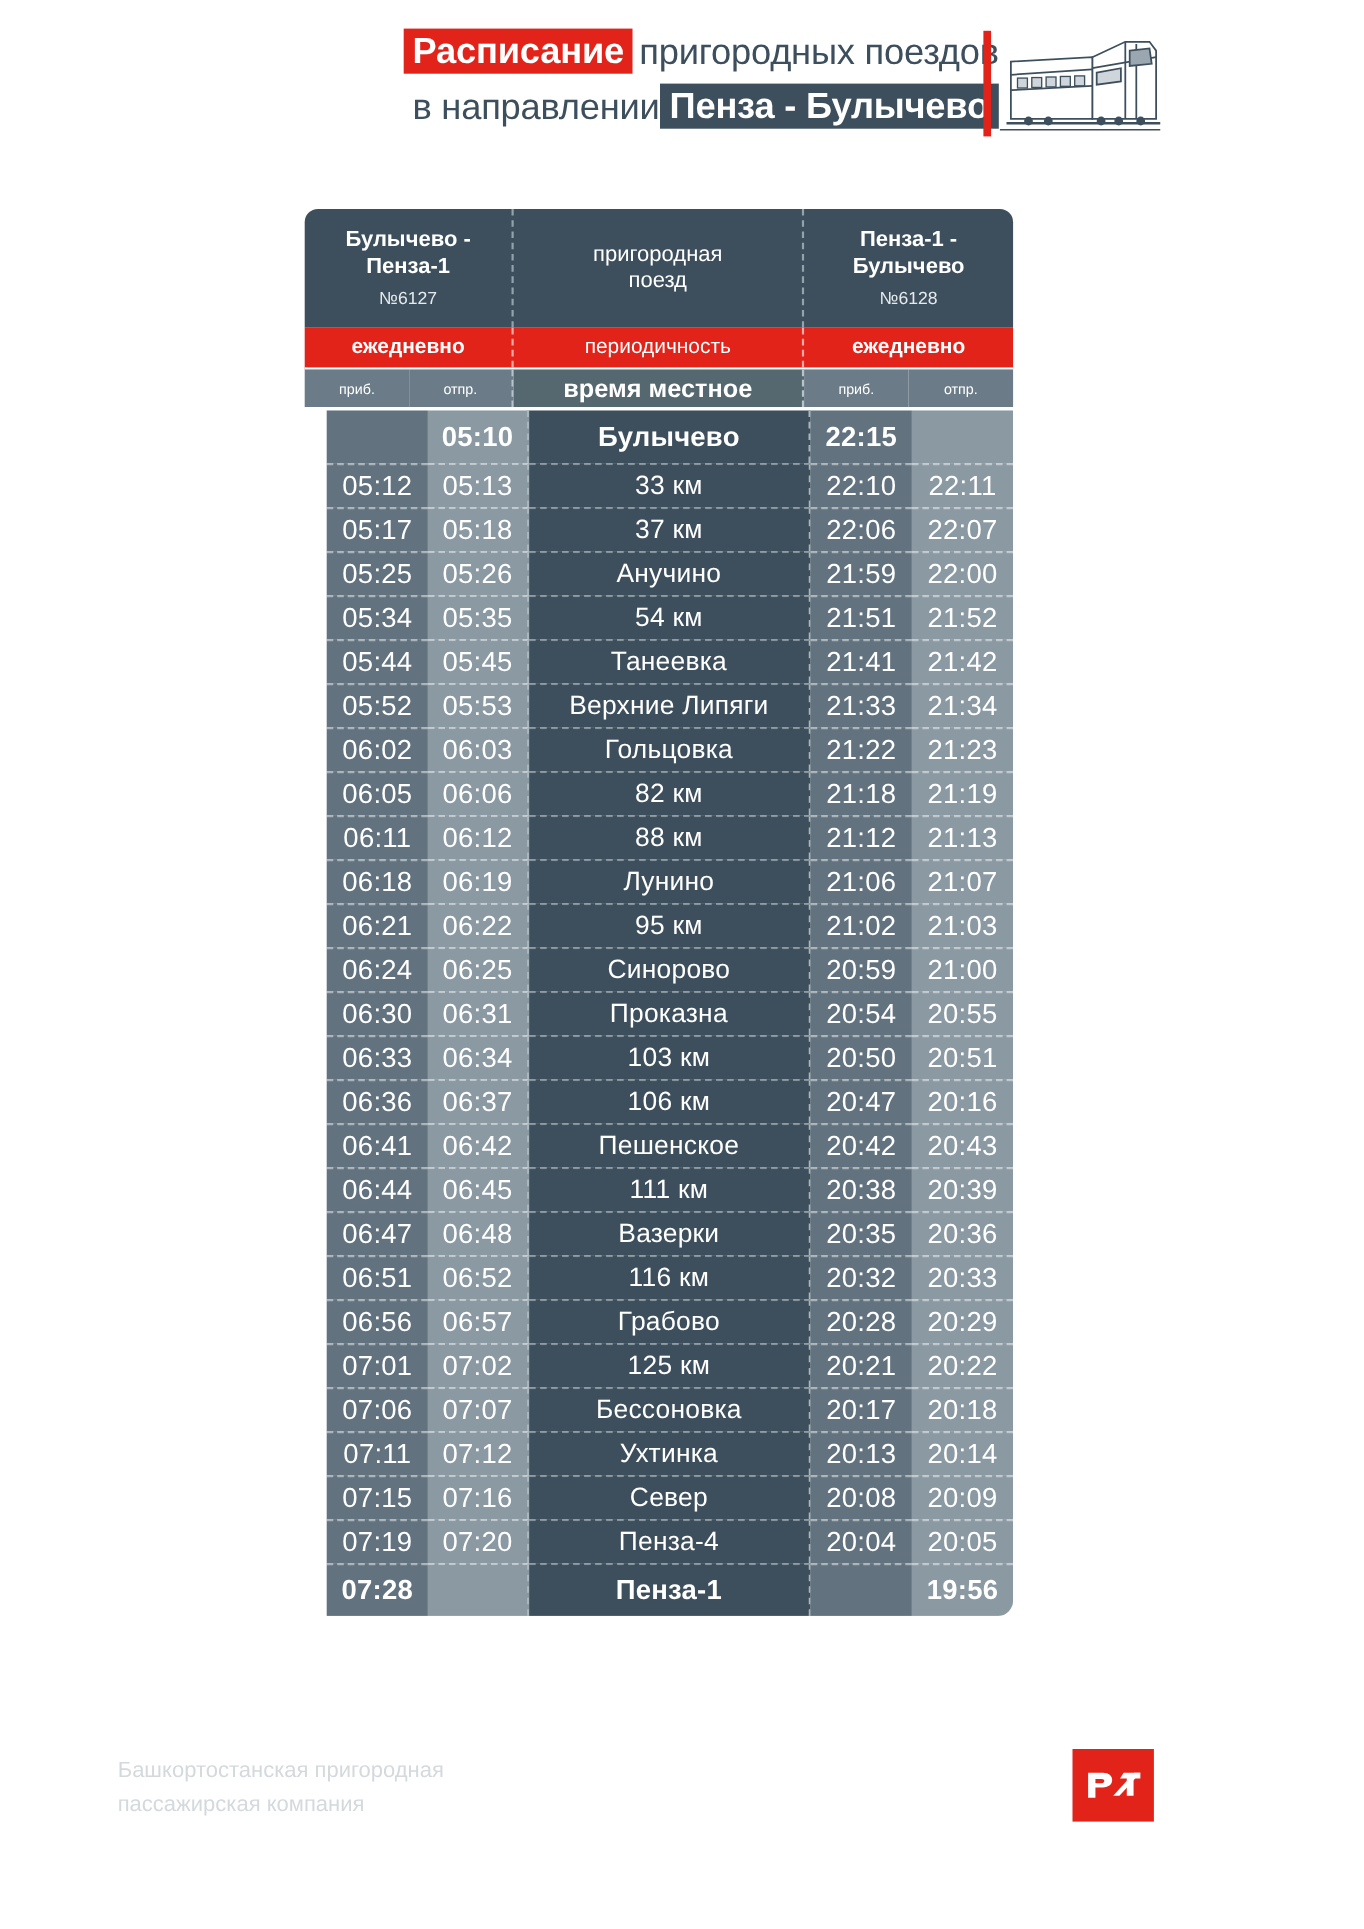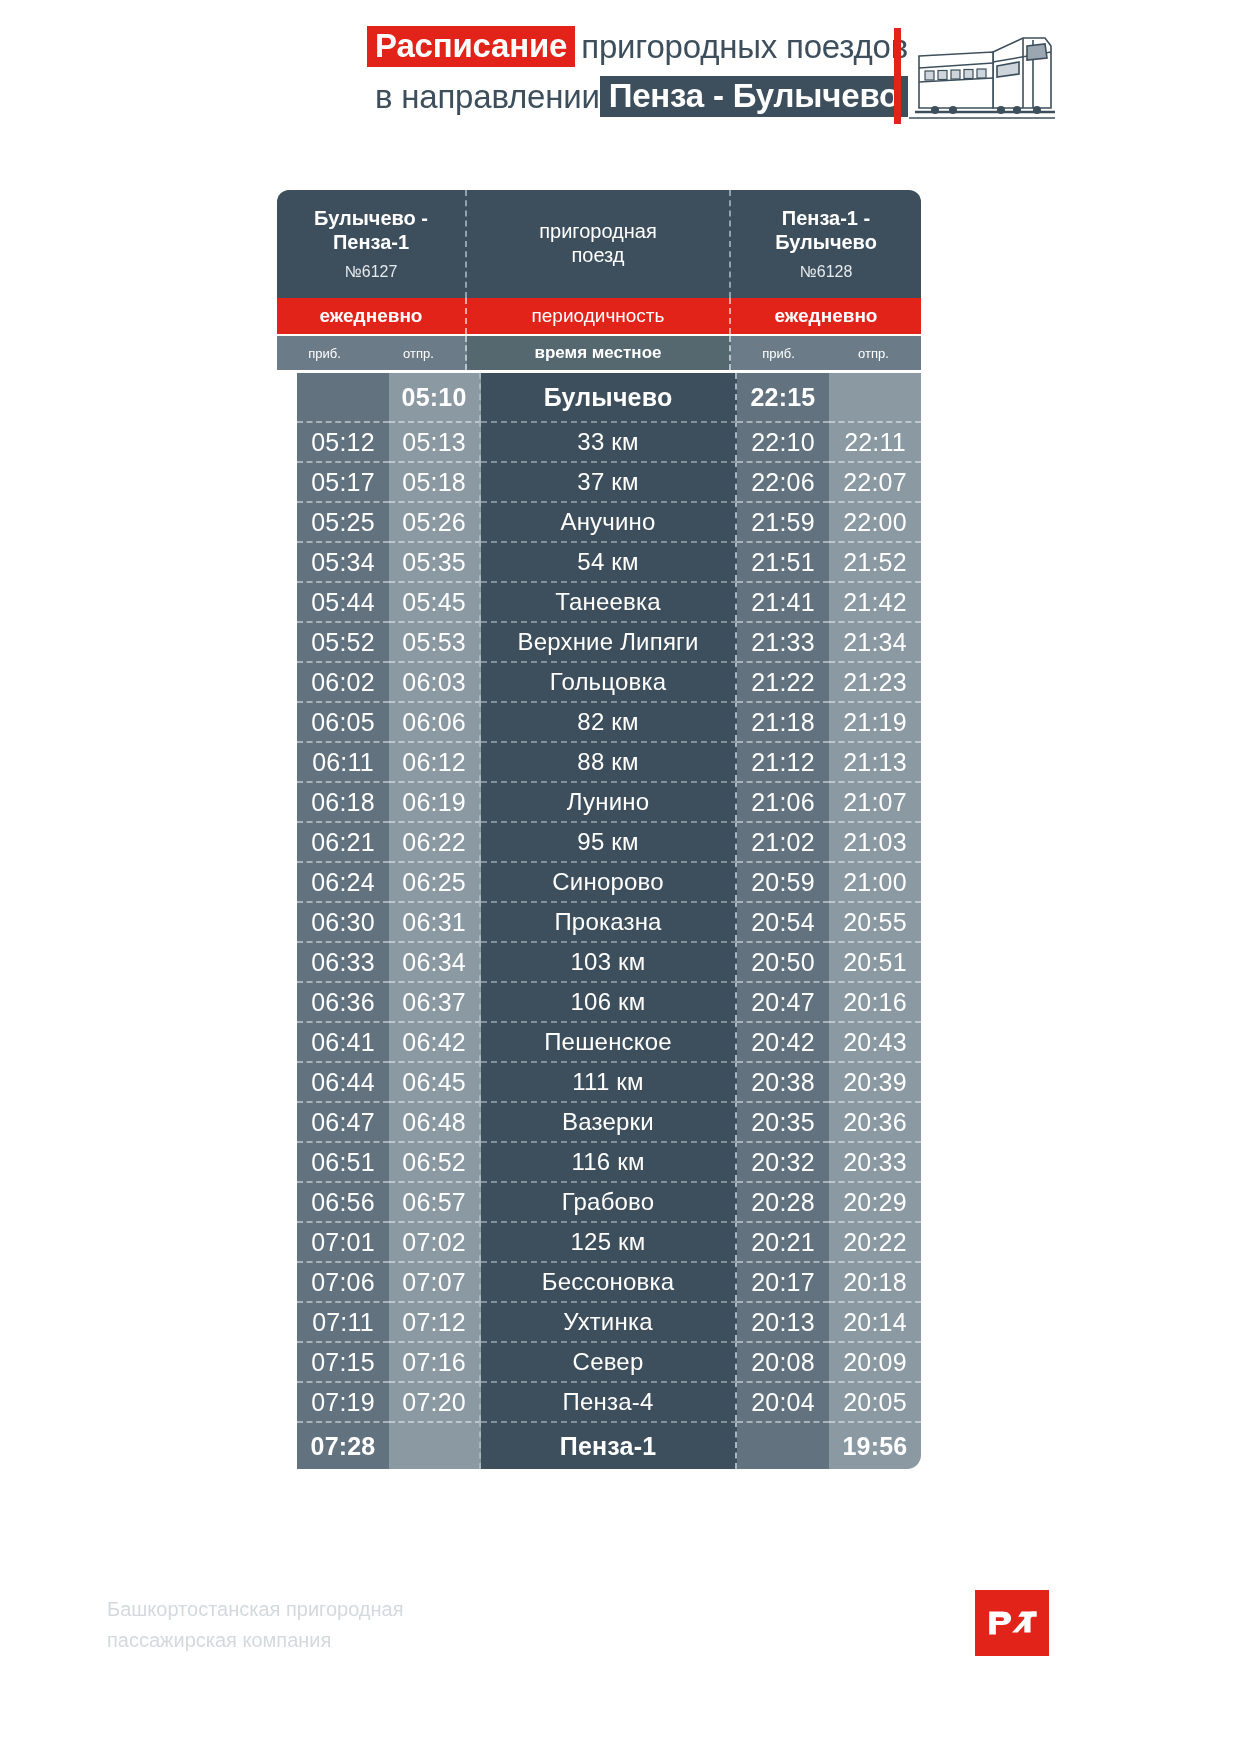--- a/index.html
+++ b/index.html
@@ -147,21 +147,21 @@
   }
   .sc {
     display: flex;
     align-items: center;
     justify-content: center;
     color: #ffffff;
     box-sizing: border-box;
   }
   .sc-a  { width: 95px;  background: #6b7c88; font-size: 13px; }
   .sc-b  { width: 95px;  background: #6b7c88; font-size: 13px; border-right: 2px dashed #b8c3ca; }
-  .sc-m  { width: 264px; background: #55676f; font-size: 17px; font-weight: bold; border-right: 2px dashed #b8c3ca; }
+  .sc-m  { width: 264px; background: #55676f; font-size: 23px; font-weight: bold; border-right: 2px dashed #b8c3ca; }
   .sc-c  { width: 95px;  background: #6b7c88; font-size: 13px; }
   .sc-d  { width: 95px;  background: #6b7c88; font-size: 13px; }
 
   .sched-body {
     margin-top: 3px;
     border-radius: 0 0 14px 14px;
     overflow: hidden;
   }
   .row {
     display: flex;

